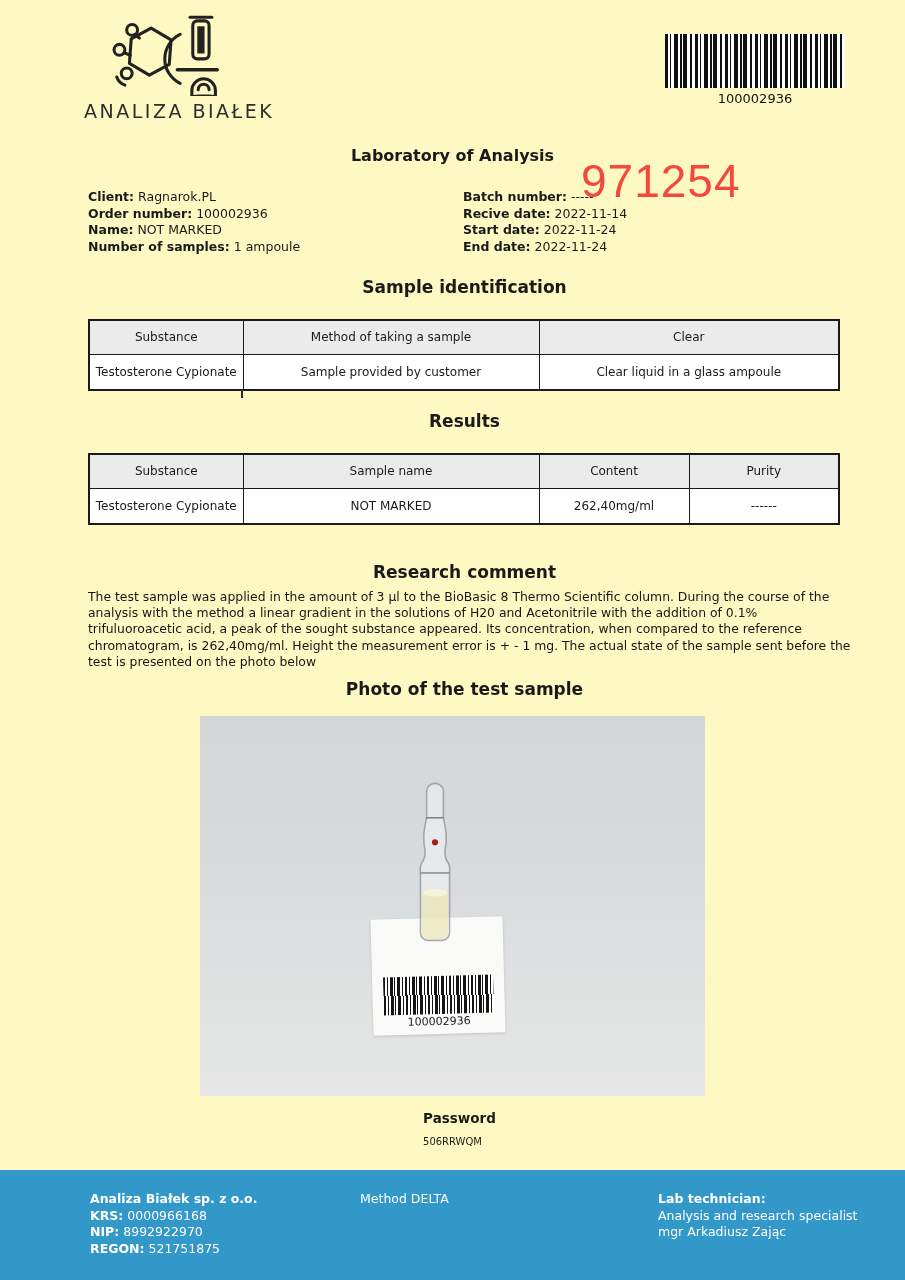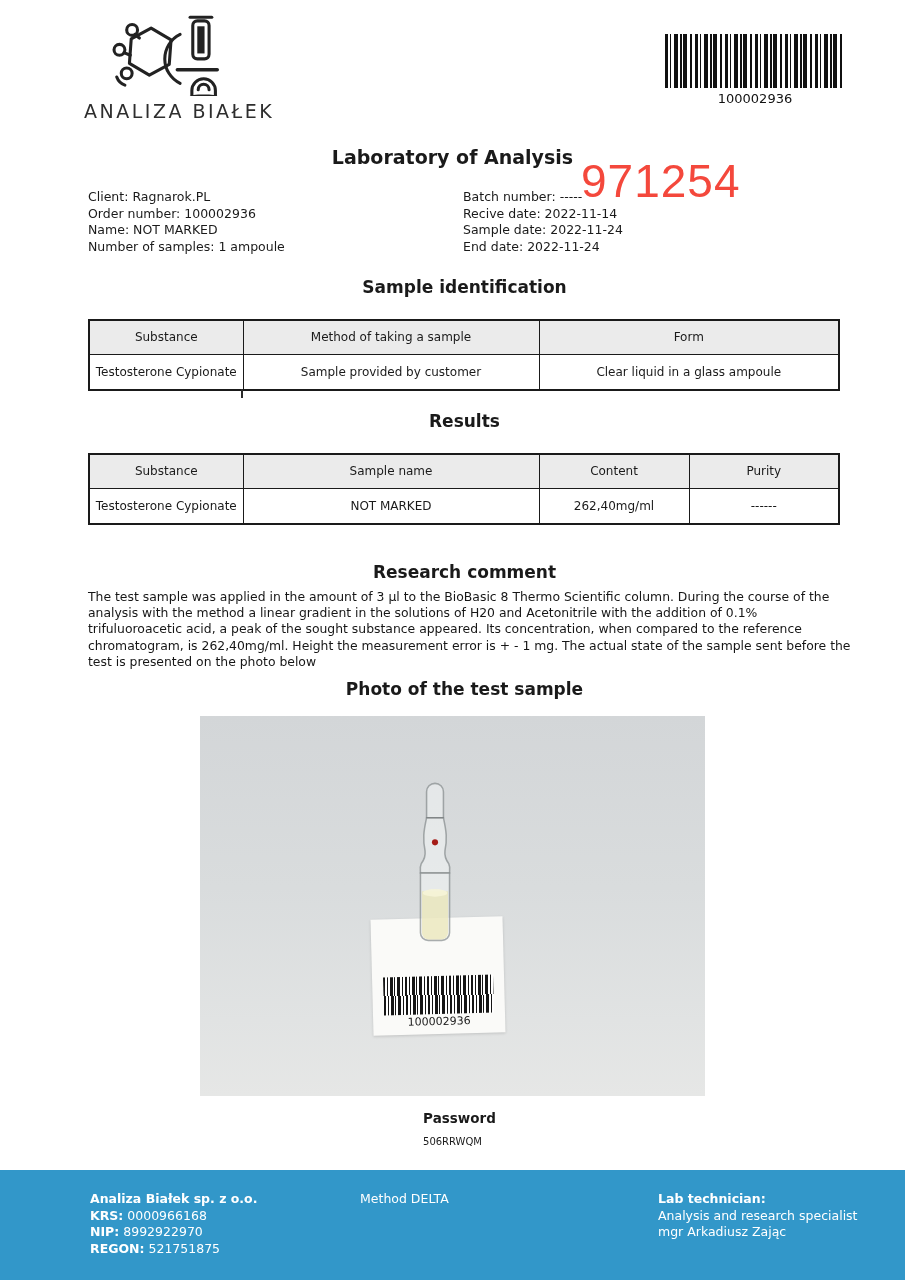--- a/index.html
+++ b/index.html
@@ -1,45 +1,45 @@
 <!DOCTYPE html>
 <html><head>
 <meta charset="utf-8">
 <style>
   * { margin:0; padding:0; box-sizing:border-box; }
   body { background:#888; font-family:"DejaVu Sans", sans-serif; }
   .page {
     position:relative; width:905px; height:1280px; margin:0 auto;
-    background:#ffffff; color:#1a1a1a; overflow:hidden;
+    background:#fef9c3; color:#1a1a1a; overflow:hidden;
   }
 
   
   .logo-wrap { position:absolute; left:84px; top:10px; width:156px; text-align:center; }
   .logo-icon { display:block; margin:0 auto; }
   .logo-text { margin-top:4px; font-size:19px; font-weight:400; letter-spacing:2.5px; color:#2e2e2e; white-space:nowrap; }
 
   .barcode-wrap { position:absolute; left:665px; top:34px; width:180px; text-align:center; }
   .bars {
     height:54px; width:180px;
     background: repeating-linear-gradient(90deg,
       #101010 0 3px, #fff 3px 5px,
       #101010 5px 6px, #fff 6px 9px,
       #101010 9px 13px, #fff 13px 15px,
       #101010 15px 17px, #fff 17px 18px,
       #101010 18px 22px, #fff 22px 25px,
       #101010 25px 27px, #fff 27px 30px);
   }
   .barcode-num { margin-top:3px; font-size:13px; color:#111; }
 
-  .title { position:absolute; top:146px; left:0; width:100%; text-align:center; font-size:19px; font-weight:700; }
+  .title { position:absolute; top:146px; left:0; width:100%; text-align:center; font-size:16px; font-weight:700; }
 
   .info { position:absolute; top:189px; left:88px; width:762px; display:flex; }
   .info-col { font-size:12.5px; line-height:16.6px; }
   .info-col.left { width:375px; }
-  .info-line b { font-weight:400; }
+  .info-line b { font-weight:700; }
   .stamp {
     position:absolute; left:581px; top:158px; z-index:3;
     font-family:"Liberation Sans", sans-serif; font-size:46px; font-weight:400;
     letter-spacing:1px; line-height:1;
   }
 
   .sec-h { position:absolute; left:12px; width:100%; text-align:center; font-size:17px; font-weight:700; }
 
   table.rep { position:absolute; left:88px; width:752px; border-collapse:collapse; table-layout:fixed; }
   table.rep, table.rep th, table.rep td { border:1.5px solid #1a1a1a; }
@@ -132,39 +132,39 @@
   <div class="info">
     <div class="info-col left">
       <div class="info-line"><b>Client:</b> <span>Ragnarok.PL</span></div>
       <div class="info-line"><b>Order number:</b> <span>100002936</span></div>
       <div class="info-line"><b>Name:</b> <span>NOT MARKED</span></div>
       <div class="info-line"><b>Number of samples:</b> <span>1 ampoule</span></div>
     </div>
     <div class="info-col right">
       <div class="info-line"><b>Batch number:</b> <span>-----</span></div>
       <div class="info-line"><b>Recive date:</b> <span>2022-11-14</span></div>
-      <div class="info-line"><b>Sample date:</b> <span>2022-11-24</span></div>
+      <div class="info-line"><b>Start date:</b> <span>2022-11-24</span></div>
       <div class="info-line"><b>End date:</b> <span>2022-11-24</span></div>
     </div>
   </div>
 
   <div class="stamp" style="color:#f4483c;">971254</div>
 
   <div class="sec-h" style="top:277px;">Sample identification</div>
   <table class="rep" id="table-sample">
     <colgroup>
         <col style="width:154px">
         <col style="width:296px">
         <col>
       </colgroup>
     <tbody>
         <tr>
       <th>Substance</th>
       <th>Method of taking a sample</th>
-      <th>Form</th>
+      <th>Clear</th>
     </tr>
     <tr>
       <td>Testosterone Cypionate</td>
       <td>Sample provided by customer</td>
       <td>Clear liquid in a glass ampoule</td>
     </tr>
   </tbody>
     </table>
   <div class="artifact-line"></div>
 

